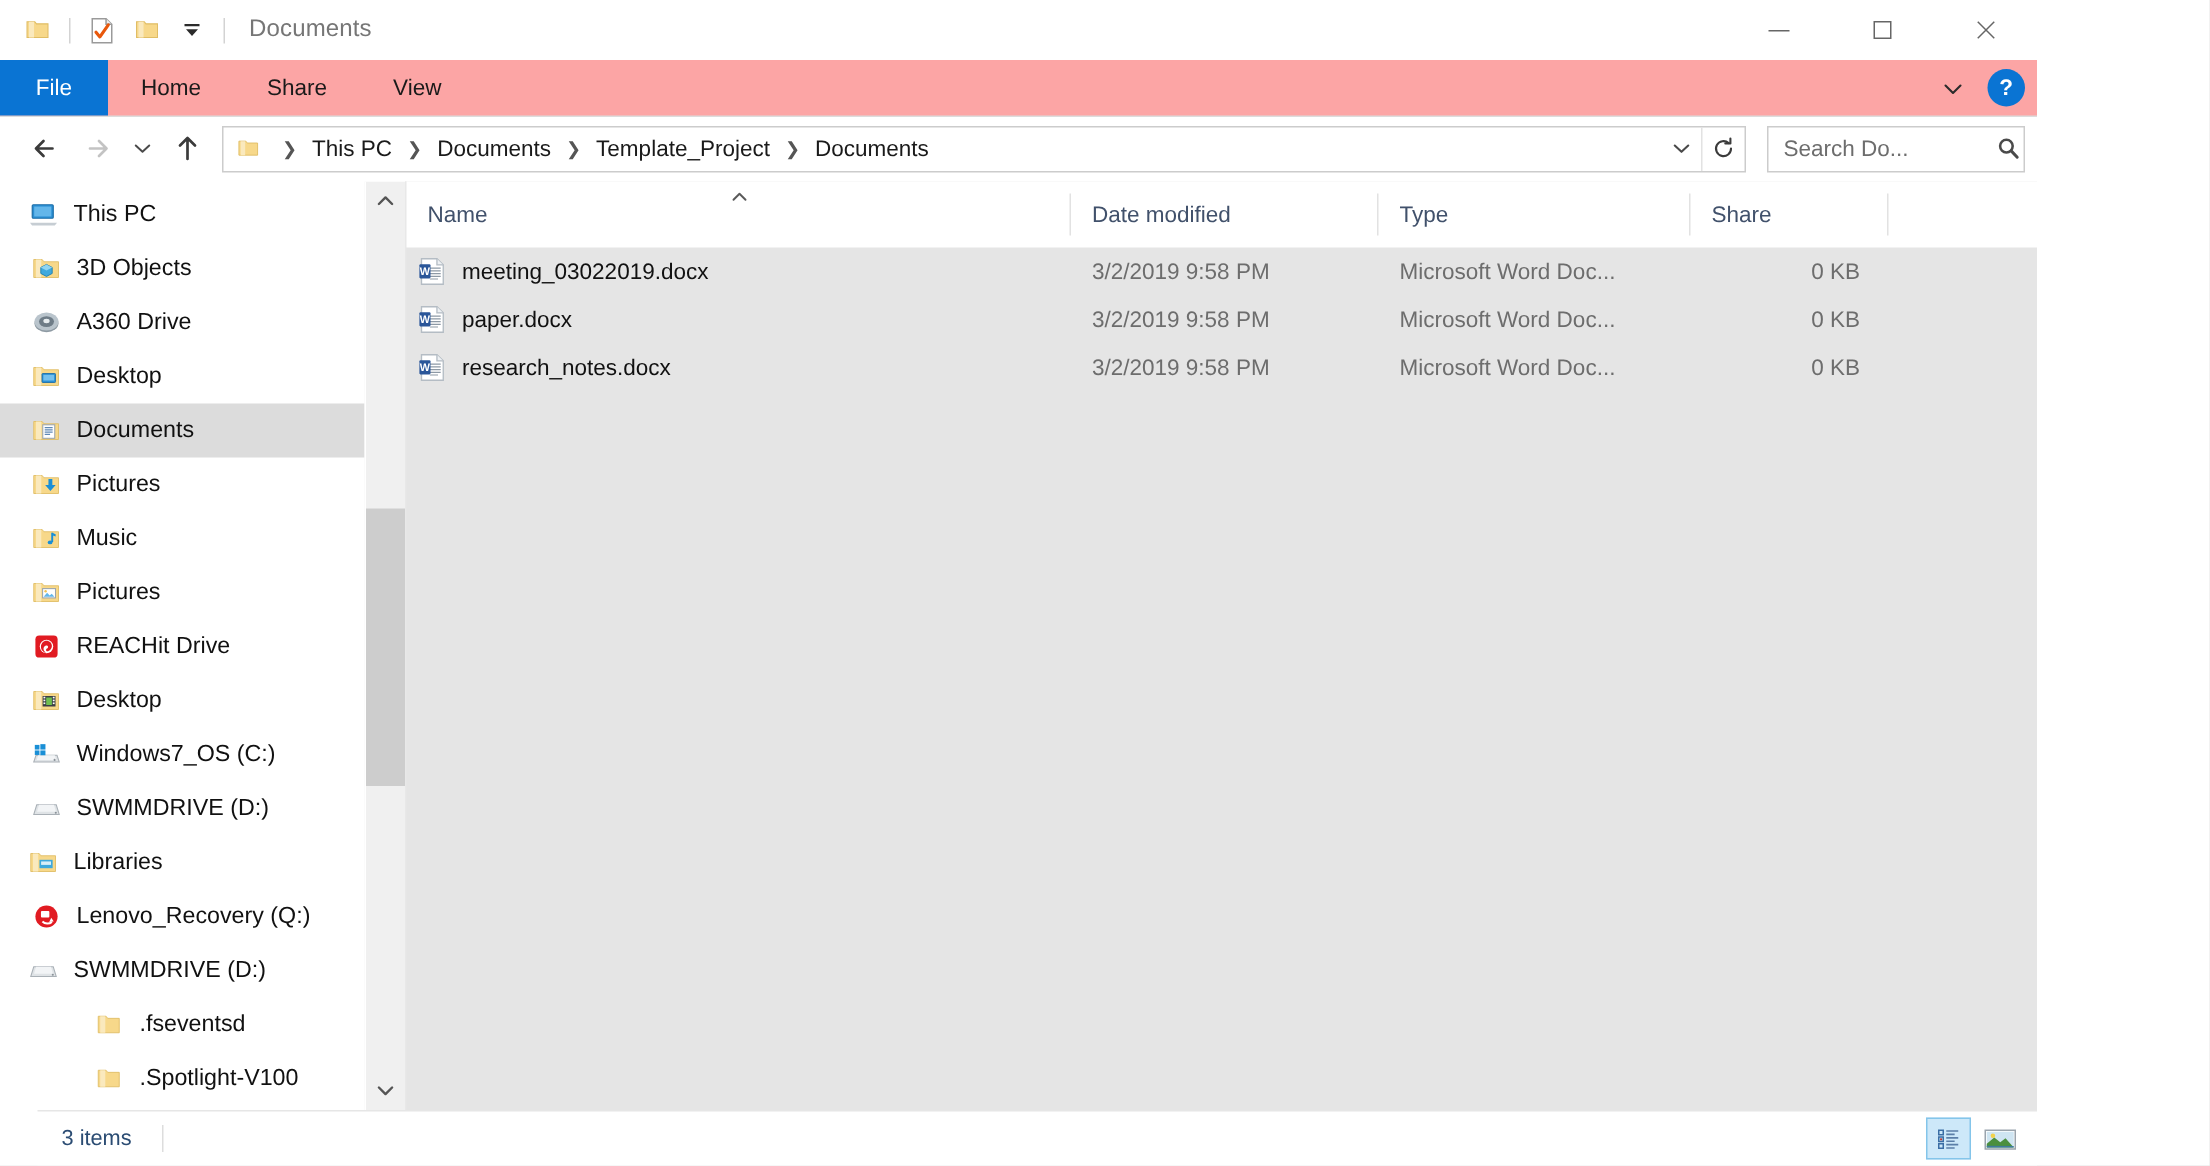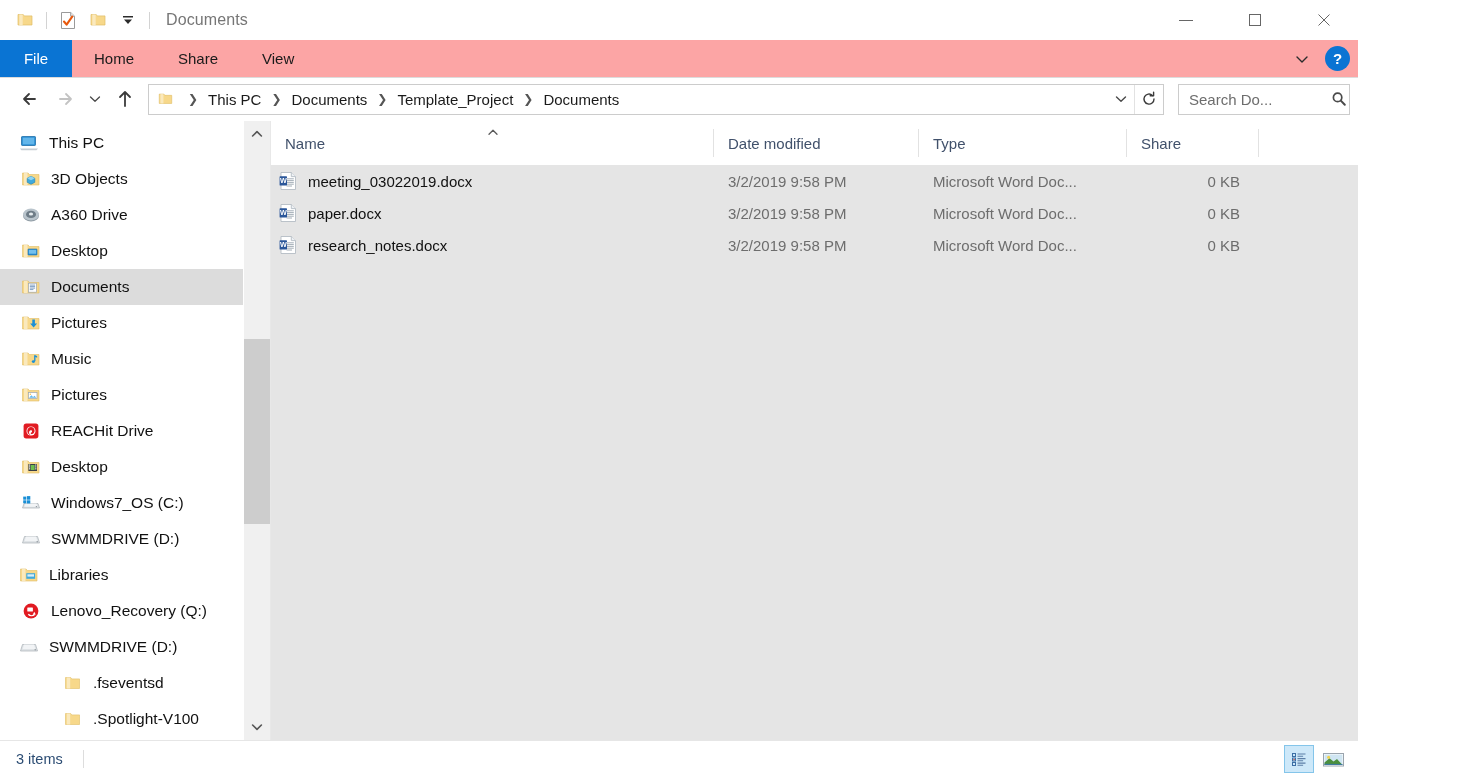--- a/index.html
+++ b/index.html
@@ -410,20 +410,21 @@
   
   .status-bar {
     height: 36px;
     min-height: 36px;
     display: flex;
     align-items: center;
     background: #ffffff;
     border-top: 1px solid #e6e6e6;
     position: relative;
     padding-left: 16px;
+    margin-left: 25px;
   }
   .status-text {
     font-size: 14.5px;
     color: #2b4c73;
   }
   .status-sep {
     width: 1px;
     height: 18px;
     background: #dddddd;
     margin-left: 20px;

